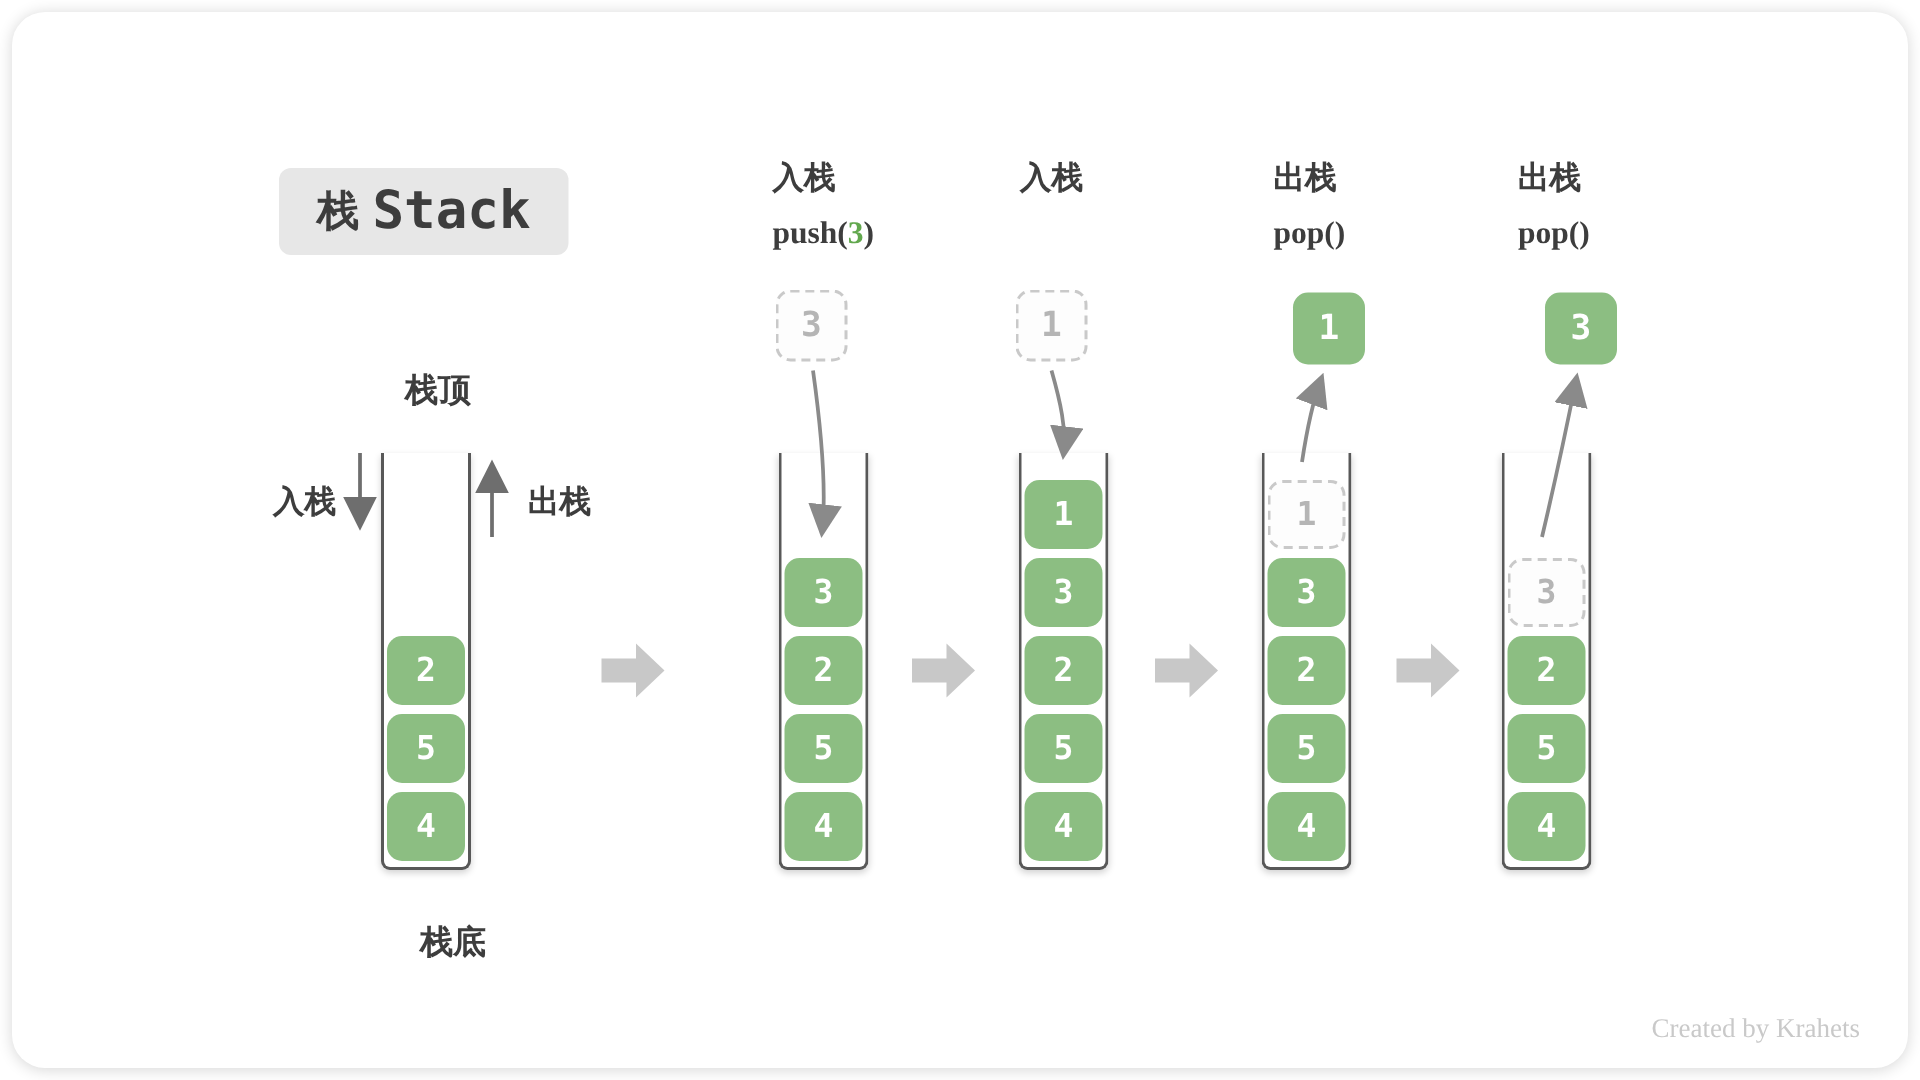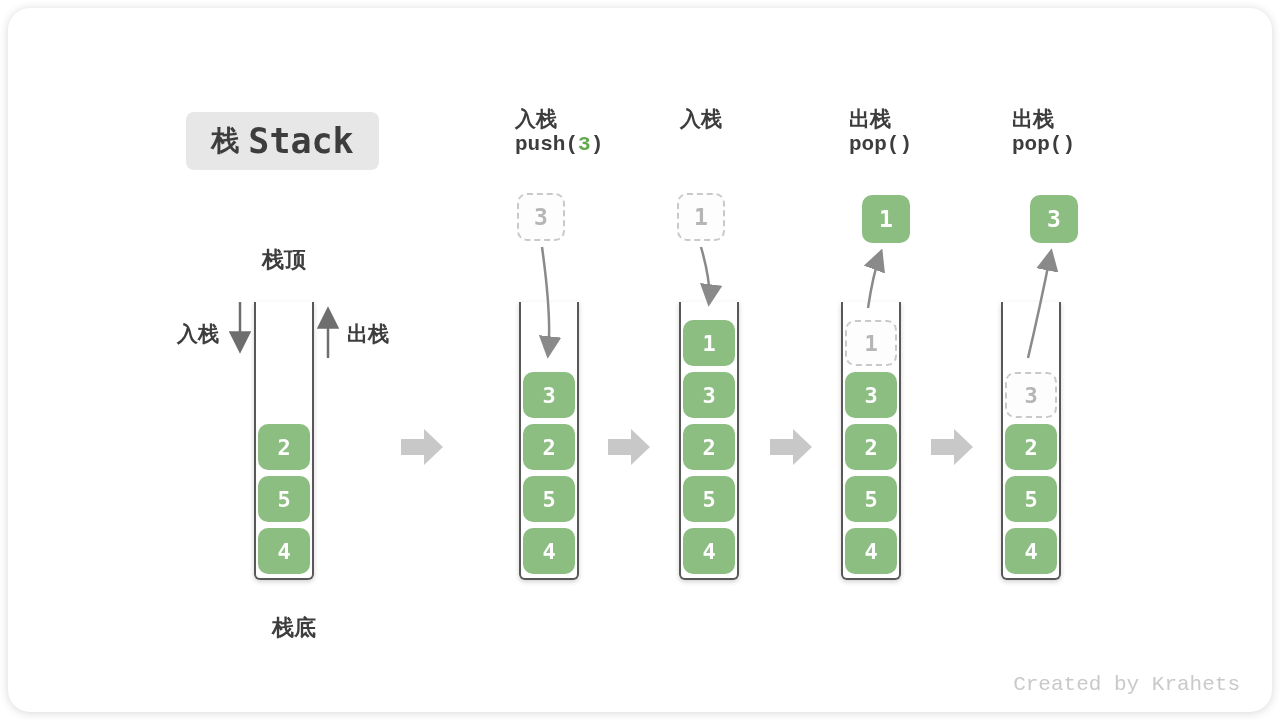--- a/index.html
+++ b/index.html
@@ -24,26 +24,26 @@
   
   .title-box{position:absolute;left:186px;top:112px;width:193px;height:58px;
     background:var(--title-box-bg);border-radius:8px;display:flex;align-items:center;
     justify-content:center;gap:9px;color:var(--text-dark);}
   .title-zh{font-size:28px;font-weight:700;}
   .title-en{font-size:35px;font-family:"DejaVu Sans Mono",monospace;font-weight:600;}
 
   
   .op{position:absolute;top:106px;width:170px;color:var(--text-dark);}
   .op .op-zh{font-size:21px;font-weight:700;line-height:26px;}
-  .op .op-code{font-family:Liberation Mono, monospace;font-size:21px;font-weight:600;
-    line-height:26px;white-space:pre;}
+  .op .op-code{font-family:Liberation Serif, serif;font-size:21px;font-weight:600;
+    line-height:26px;margin-top:10px;white-space:pre;}
   .op .op-arg{color:var(--arg-green);font-weight:700;}
 
   
-  .lab{position:absolute;color:var(--text-dark);font-weight:700;font-size:22px;text-align:center;}
+  .lab{position:absolute;color:var(--text-dark);font-weight:700;font-size:22px;text-align:right;}
 
   
   .stack{position:absolute;top:302px;width:60px;height:278px;background:#fff;
     border-left:2px solid var(--container-border);
     border-right:2px solid var(--container-border);
     border-bottom:2px solid var(--container-border);
     border-radius:0 0 6px 6px;box-shadow:0 2px 5px rgba(0,0,0,.18);}
   .cell{position:absolute;left:2px;width:52px;height:46px;border-radius:10px;
     display:flex;align-items:center;justify-content:center;
     font-family:"DejaVu Sans Mono",monospace;font-size:22px;font-weight:700;}
@@ -54,21 +54,21 @@
   
   .floater{position:absolute;width:48px;height:48px;border-radius:10px;
     display:flex;align-items:center;justify-content:center;
     font-family:"DejaVu Sans Mono",monospace;font-size:23px;font-weight:700;}
   .floater.dashed{background:#FDFDFD;border:2px dashed var(--dashed-border);color:var(--dashed-text);}
   .floater.solid{background:var(--block-green);color:#fff;}
 
   svg.overlay{position:absolute;left:0;top:0;pointer-events:none;}
 
   .watermark{position:absolute;right:40px;bottom:24px;
-    font-family:Liberation Mono, monospace;font-size:21px;color:var(--watermark-gray);}
+    font-family:Liberation Serif, serif;font-size:18px;color:var(--watermark-gray);}
 </style>
 </head>
 <body>
 
 <div class="card"></div>
 
 <div class="stage">
 
   <div class="title-box">
     <span class="title-zh">栈</span>

